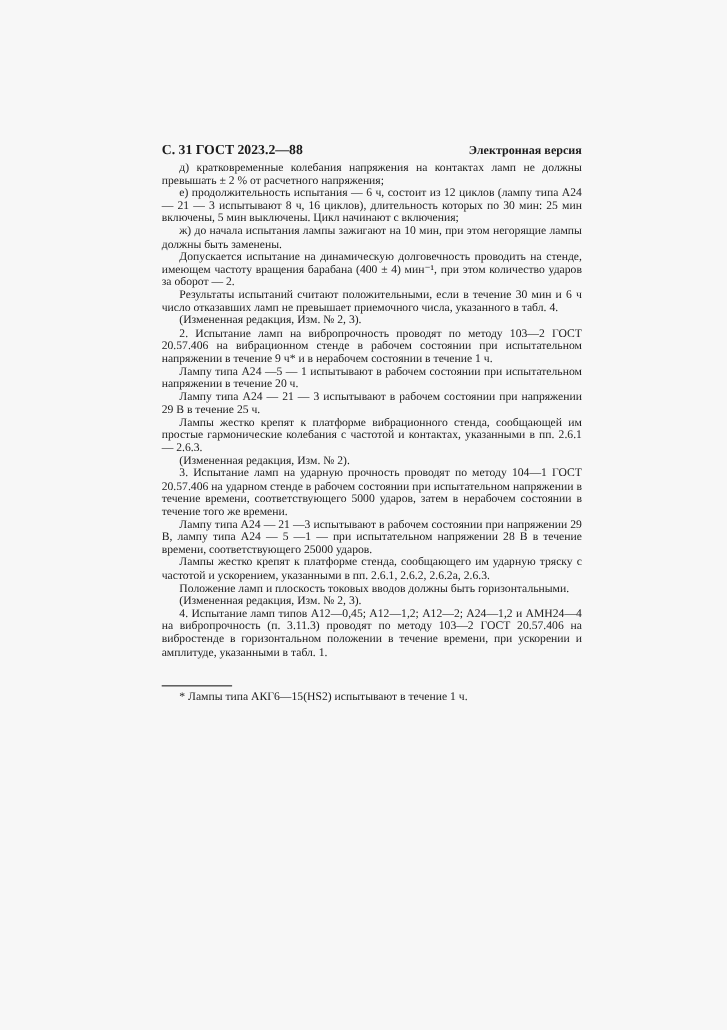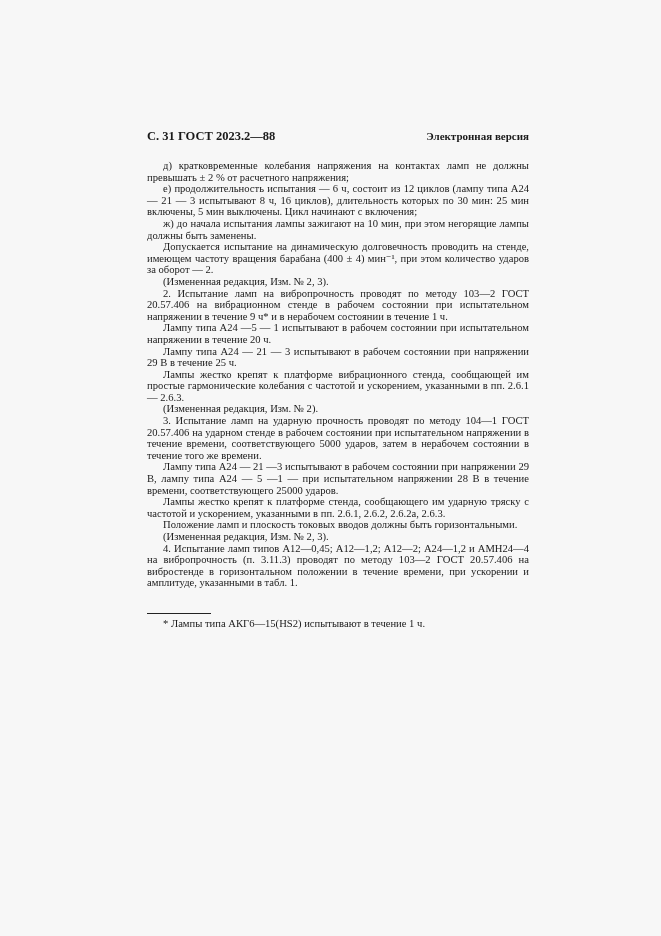--- a/index.html
+++ b/index.html
@@ -4,44 +4,45 @@
 <style>
   html, body { margin:0; padding:0; }
   body {
     width:661px; height:936px; background:#f7f7f7; position:relative; overflow:hidden;
     font-family:"Liberation Serif","DejaVu Serif",serif; color:#1a1a1a;
   }
   .page { position:absolute; left:147px; top:129px; width:382px; }
   .header { display:flex; justify-content:space-between; align-items:baseline; height:18px; }
   .header .left { font-weight:bold; font-size:12.5px; }
   .header .right { font-weight:bold; font-size:11px; }
-  .body { margin-top:13px; font-size:10.6px; line-height:11.6px; text-align:justify; }
+  .body { font-size:10.6px; line-height:11.6px; text-align:justify; }
   .body p { margin:0; text-indent:16px; }
   .body p.bold { font-weight:normal; }
   .fn-rule { width:64px; border-top:1px solid #222; margin-top:24px; }
   .footnote { margin-top:4px; font-size:10.6px; line-height:12px; text-indent:16px; }
 </style>
 </head>
 <body>
 
 <div class="page">
   <div class="header">
     <span class="left">С. 31 ГОСТ 2023.2—88</span>
     <span class="right">Электронная версия</span>
   </div>
   <div class="body">
     <p>д) кратковременные колебания напряжения на контактах ламп не должны превышать ± 2 % от расчетного напряжения;</p>
     <p>е) продолжительность испытания — 6 ч, состоит из 12 циклов (лампу типа А24 — 21 — 3 испытывают 8 ч, 16 циклов), длительность которых по 30 мин: 25 мин включены, 5 мин выключены. Цикл начинают с включения;</p>
     <p>ж) до начала испытания лампы зажигают на 10 мин, при этом негорящие лампы должны быть заменены.</p>
     <p>Допускается испытание на динамическую долговечность проводить на стенде, имеющем частоту вращения барабана (400 ± 4) мин⁻¹, при этом количество ударов за оборот — 2.</p>
+    <p>Результаты испытаний считают положительными, если в течение 30 мин и 6 ч число отказавших ламп не превышает приемочного числа, указанного в табл. 4.</p>
     <p class="bold">(Измененная редакция, Изм. № 2, 3).</p>
     <p>2. Испытание ламп на вибропрочность проводят по методу 103—2 ГОСТ 20.57.406 на вибрационном стенде в рабочем состоянии при испытательном напряжении в течение 9 ч* и в нерабочем состоянии в течение 1 ч.</p>
     <p>Лампу типа А24 —5 — 1 испытывают в рабочем состоянии при испытательном напряжении в течение 20 ч.</p>
     <p>Лампу типа А24 — 21 — 3 испытывают в рабочем состоянии при напряжении 29 В в течение 25 ч.</p>
-    <p>Лампы жестко крепят к платформе вибрационного стенда, сообщающей им простые гармонические колебания с частотой и ускорением, указанными в пп. 2.6.1 — 2.6.3.</p>
+    <p>Лампы жестко крепят к платформе вибрационного стенда, сообщающей им простые гармонические колебания с частотой и контактах, указанными в пп. 2.6.1 — 2.6.3.</p>
     <p class="bold">(Измененная редакция, Изм. № 2).</p>
     <p>3. Испытание ламп на ударную прочность проводят по методу 104—1 ГОСТ 20.57.406 на ударном стенде в рабочем состоянии при испытательном напряжении в течение времени, соответствующего 5000 ударов, затем в нерабочем состоянии в течение того же времени.</p>
     <p>Лампу типа А24 — 21 —3 испытывают в рабочем состоянии при напряжении 29 В, лампу типа А24 — 5 —1 — при испытательном напряжении 28 В в течение времени, соответствующего 25000 ударов.</p>
     <p>Лампы жестко крепят к платформе стенда, сообщающего им ударную тряску с частотой и ускорением, указанными в пп. 2.6.1, 2.6.2, 2.6.2а, 2.6.3.</p>
     <p>Положение ламп и плоскость токовых вводов должны быть горизонтальными.</p>
     <p class="bold">(Измененная редакция, Изм. № 2, 3).</p>
     <p>4. Испытание ламп типов А12—0,45; А12—1,2; А12—2; А24—1,2 и АМН24—4 на вибропрочность (п. 3.11.3) проводят по методу 103—2 ГОСТ 20.57.406 на вибростенде в горизонтальном положении в течение времени, при ускорении и амплитуде, указанными в табл. 1.</p>
   </div>
   <div class="fn-rule"></div>
   <div class="footnote">* Лампы типа АКГ6—15(HS2) испытывают в течение 1 ч.</div>

